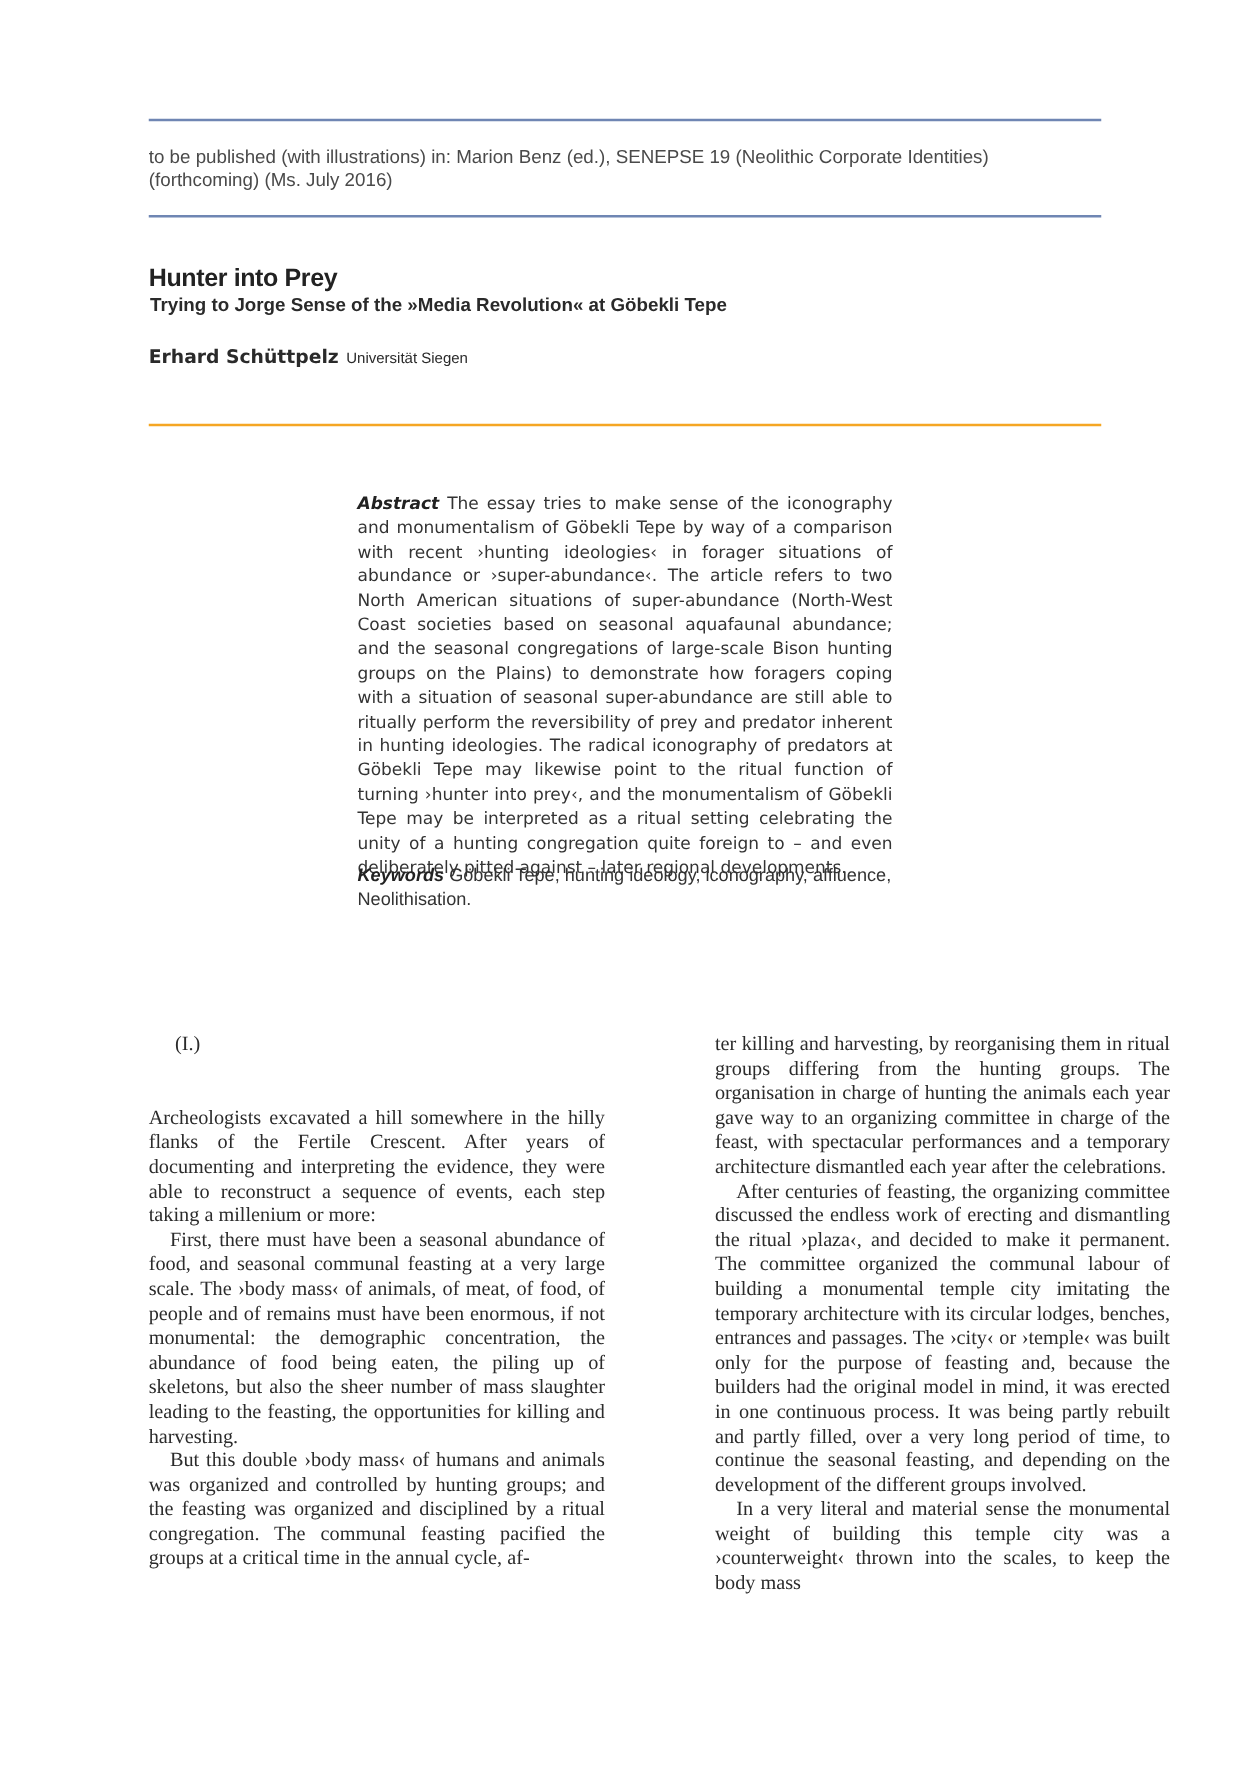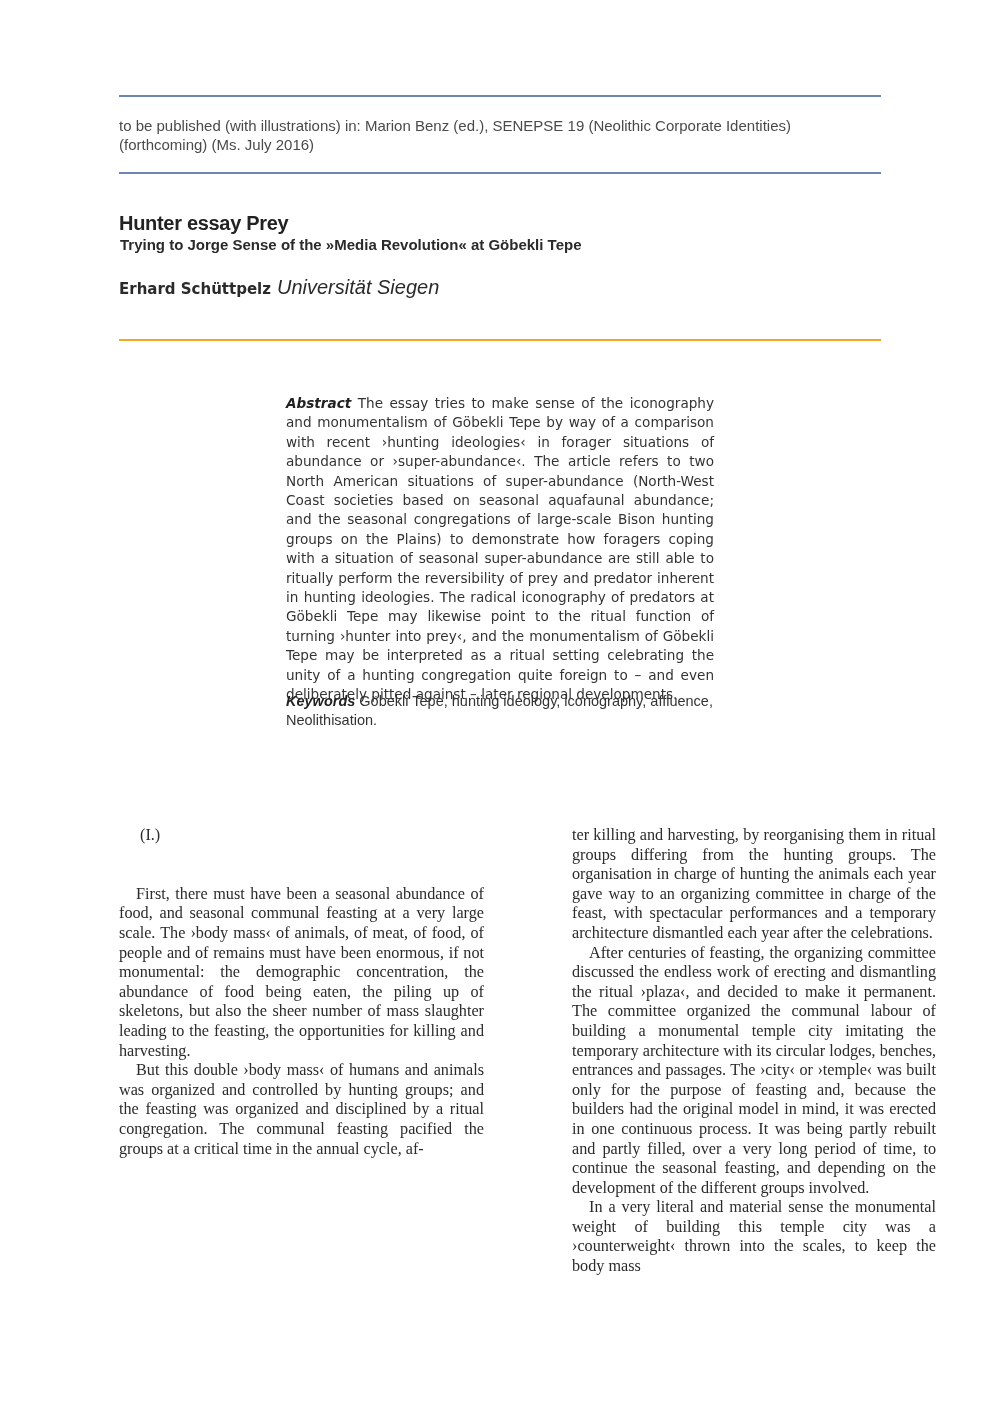--- a/index.html
+++ b/index.html
@@ -9,21 +9,21 @@
     .rule.orange { background: #f5a623; }
     .pubnote { position: absolute; left: 119px; top: 116px; width: 762px;
       font-family: "Liberation Sans", sans-serif; font-size: 15px; line-height: 19px; color: #4a4a4a; }
     .title { position: absolute; left: 119px; top: 212px; font-family: "Liberation Sans", sans-serif;
       font-weight: bold; font-size: 20px; color: #222; letter-spacing: -0.3px; }
     .subtitle { position: absolute; left: 120px; top: 236px; font-family: "Liberation Sans", sans-serif;
       font-weight: bold; font-size: 15px; color: #2a2a2a; }
     .author-line { position: absolute; left: 119px; top: 276px; font-family: "DejaVu Sans", sans-serif;
       font-size: 15px; color: #2a2a2a; }
     .author { font-weight: bold; }
-    .affil { font-style: italic; font-family: "Liberation Sans", sans-serif; font-size: 20px; margin-left: 6px; }
+    .affil { font-family: "Liberation Sans", sans-serif; font-size: 12px; margin-left: 6px; }
     .abstract { position: absolute; left: 286px; top: 394px; width: 428px;
       font-family: "DejaVu Sans", sans-serif; font-size: 13.6px; line-height: 19.4px; color: #333;
       text-align: justify; }
     .abstract .label, .keywords .label { font-weight: bold; font-style: italic; color: #222; }
     .keywords { position: absolute; left: 286px; top: 692px; width: 428px;
       font-family: "Liberation Sans", sans-serif; font-size: 14.5px; line-height: 19.4px; color: #333; }
     .col { position: absolute; font-family: "Liberation Serif", serif; font-size: 16.2px; line-height: 19.6px;
       color: #2b2b2b; text-align: justify; }
     .col.left { left: 119px; top: 826px; width: 365px; }
     .col.right { left: 532px; top: 826px; width: 364px; margin-left: 40px; }
@@ -32,41 +32,42 @@
     .section-num { margin: 0 0 19.6px 21px !important; }
     .gap { height: 19.6px; }
   </style>
 </head>
 <body>
 
 <div class="rule blue" style="top:95px;"></div>
 <div class="pubnote">to be published (with illustrations) in: Marion Benz (ed.), SENEPSE 19 (Neolithic Corporate Identities) (forthcoming) (Ms. July 2016)</div>
 <div class="rule blue" style="top:172px;"></div>
 
-<div class="title">Hunter essay Prey</div>
+<div class="title">Hunter into Prey</div>
 <div class="subtitle">Trying to Jorge Sense of the »Media Revolution« at Göbekli Tepe</div>
 <div class="author-line">
   <span class="author">Erhard Schüttpelz</span><span class="affil">Universität Siegen</span>
 </div>
 
 <div class="rule orange" style="top:339px;"></div>
 
 <div class="abstract">
   <span class="label">Abstract</span>
   <span>The essay tries to make sense of the iconography and monumentalism of Göbekli Tepe by way of a comparison with recent ›hunting ideologies‹ in forager situations of abundance or ›super-abundance‹. The article refers to two North American situations of super-abundance (North-West Coast societies based on seasonal aquafaunal abundance; and the seasonal congregations of large-scale Bison hunting groups on the Plains) to demonstrate how foragers coping with a situation of seasonal super-abundance are still able to ritually perform the reversibility of prey and predator inherent in hunting ideologies. The radical iconography of predators at Göbekli Tepe may likewise point to the ritual function of turning ›hunter into prey‹, and the monumentalism of Göbekli Tepe may be interpreted as a ritual setting celebrating the unity of a hunting congregation quite foreign to – and even deliberately pitted against – later regional developments.</span>
 </div>
 
 <div class="keywords">
   <span class="label">Keywords</span>
   <span>Göbekli Tepe, hunting ideology, iconography, affluence, Neolithisation.</span>
 </div>
 
 <div class="col left">
   <p class="section-num">(I.)</p>
   <div class="gap"></div>
+  <p>Archeologists excavated a hill somewhere in the hilly flanks of the Fertile Crescent. After years of documenting and interpreting the evidence, they were able to reconstruct a sequence of events, each step taking a millenium or more:</p>
   <p class="indent">First, there must have been a seasonal abundance of food, and seasonal communal feasting at a very large scale. The ›body mass‹ of animals, of meat, of food, of people and of remains must have been enormous, if not monumental: the demographic concentration, the abundance of food being eaten, the piling up of skeletons, but also the sheer number of mass slaughter leading to the feasting, the opportunities for killing and harvesting.</p>
   <p class="indent">But this double ›body mass‹ of humans and animals was organized and controlled by hunting groups; and the feasting was organized and disciplined by a ritual congregation. The communal feasting pacified the groups at a critical time in the annual cycle, af-</p>
 </div>
 
 <div class="col right">
   <p>ter killing and harvesting, by reorganising them in ritual groups differing from the hunting groups. The organisation in charge of hunting the animals each year gave way to an organizing committee in charge of the feast, with spectacular performances and a temporary architecture dismantled each year after the celebrations.</p>
   <p class="indent">After centuries of feasting, the organizing committee discussed the endless work of erecting and dismantling the ritual ›plaza‹, and decided to make it permanent. The committee organized the communal labour of building a monumental temple city imitating the temporary architecture with its circular lodges, benches, entrances and passages. The ›city‹ or ›temple‹ was built only for the purpose of feasting and, because the builders had the original model in mind, it was erected in one continuous process. It was being partly rebuilt and partly filled, over a very long period of time, to continue the seasonal feasting, and depending on the development of the different groups involved.</p>
   <p class="indent">In a very literal and material sense the monumental weight of building this temple city was a ›counterweight‹ thrown into the scales, to keep the body mass</p>
 </div>
 

